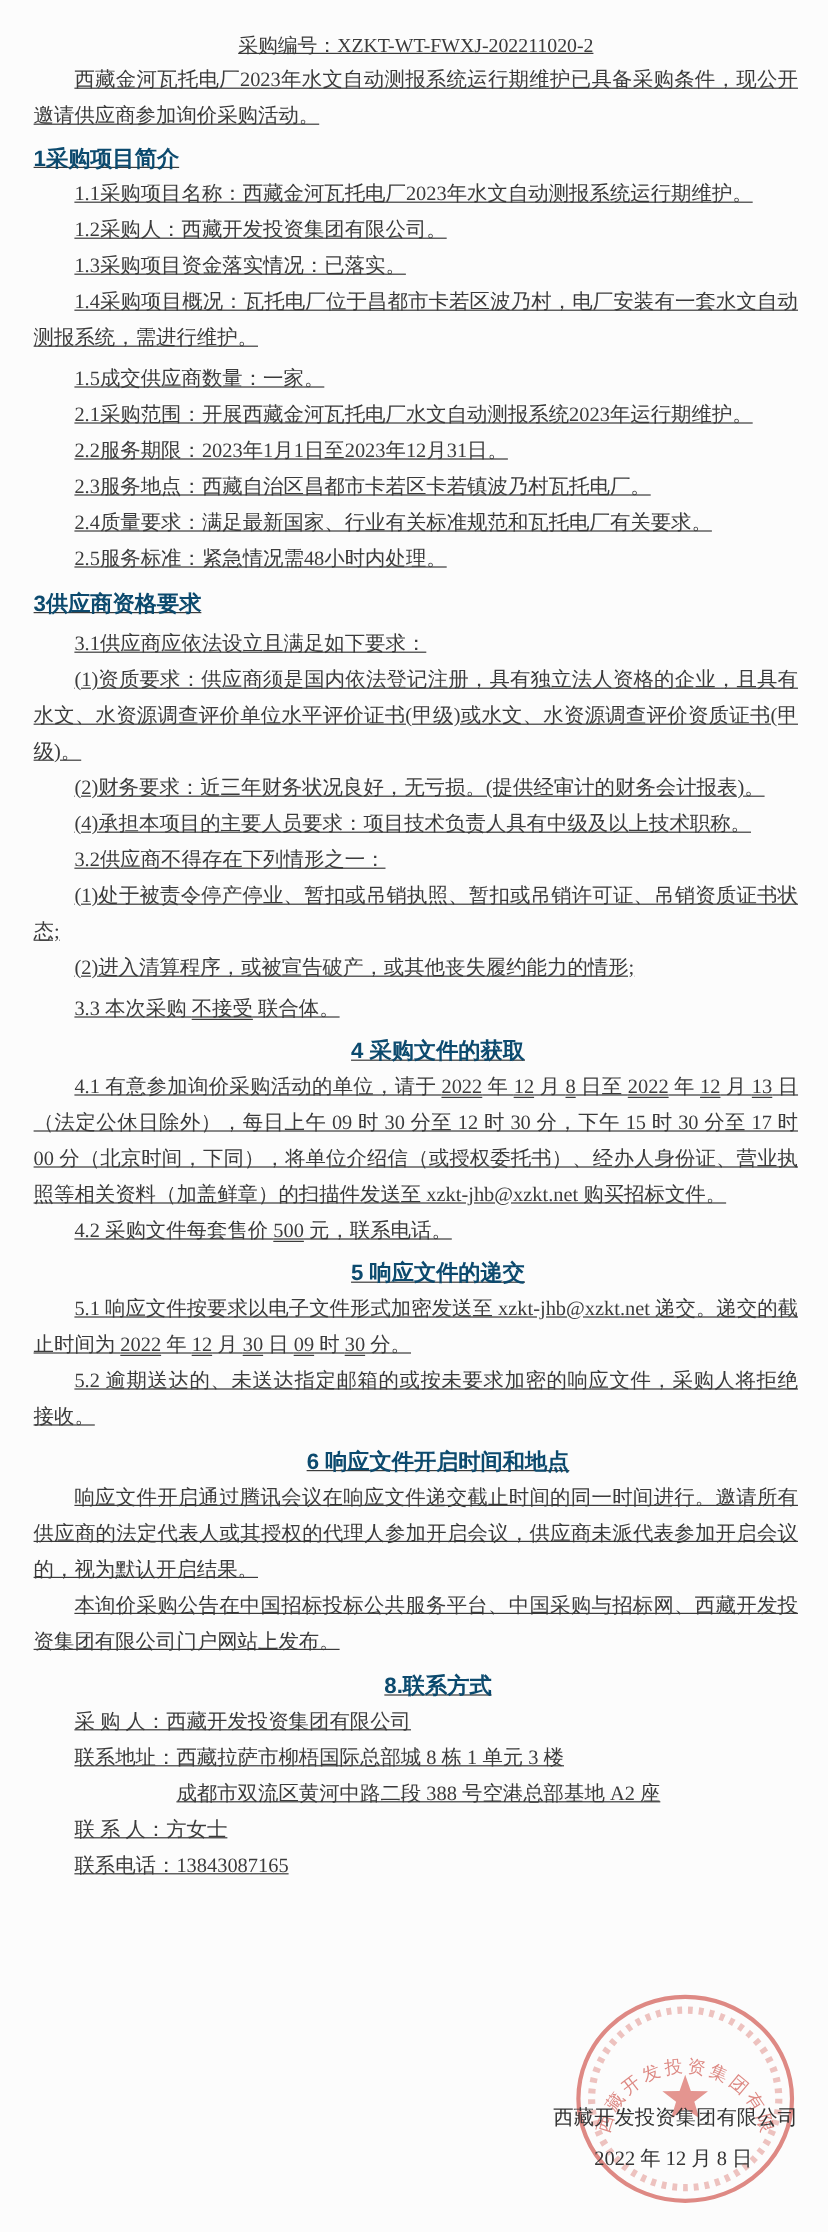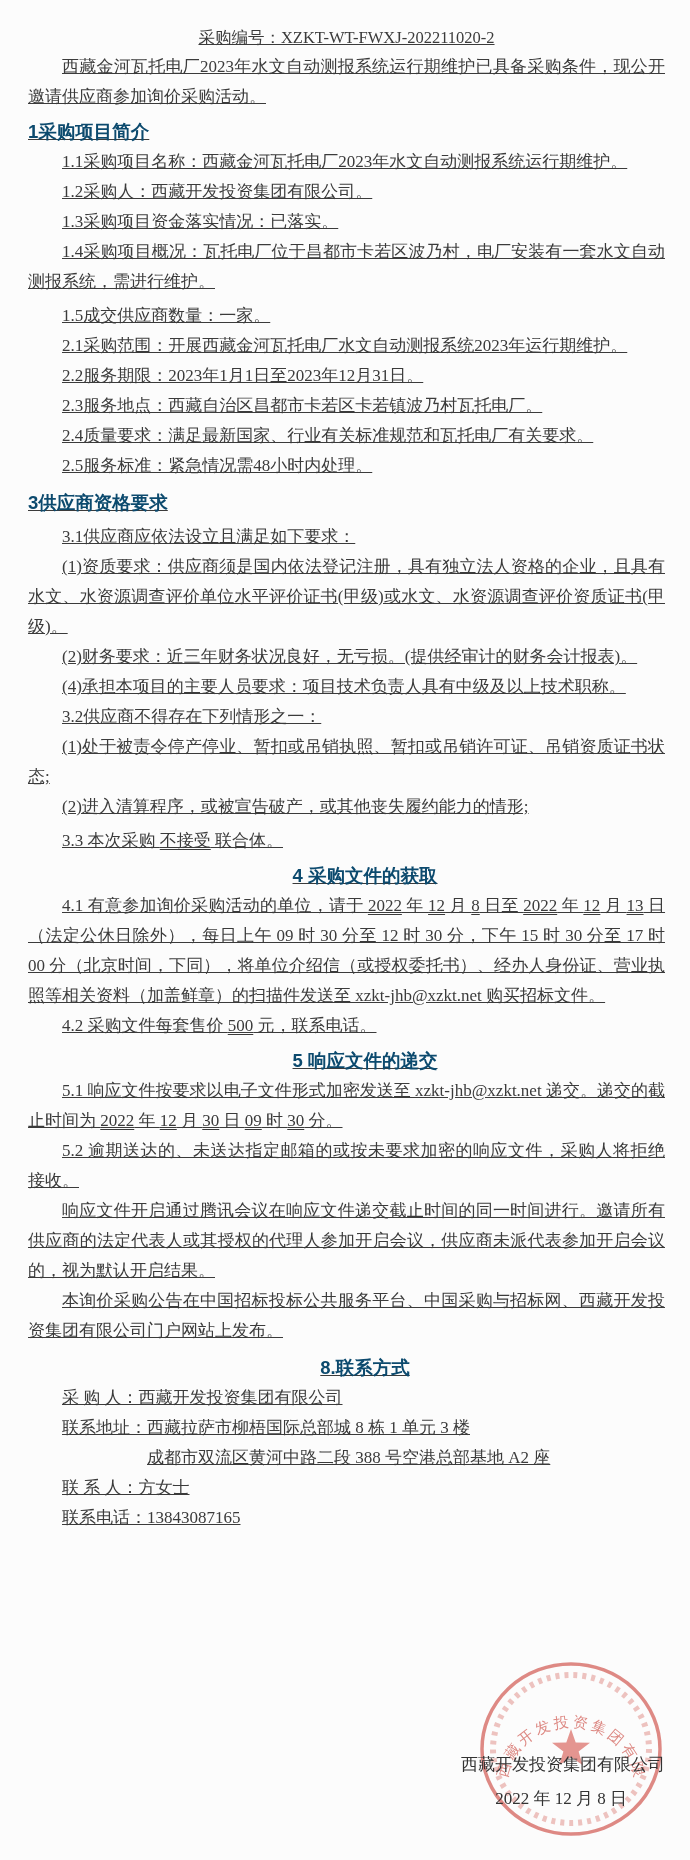--- a/index.html
+++ b/index.html
@@ -96,20 +96,21 @@
   <p class="ind mt4"><span>3.3 本次采购 </span><span class="u">不接受</span><span> 联合体。</span></p>
 
   <p class="h h-ind mt4">4 采购文件的获取</p>
   <p class="ind"><span>4.1 有意参加询价采购活动的单位，请于 </span><span class="u">2022</span><span> 年 </span><span class="u">12</span><span> 月 </span><span class="u">8</span><span> 日至 </span><span class="u">2022</span><span> 年 </span><span class="u">12</span><span> 月 </span><span class="u">13</span><span> 日（法定公休日除外），每日上午 09 时 30 分至 12 时 30 分，下午 15 时 30 分至 17 时 00 分（北京时间，下同），将单位介绍信（或授权委托书）、经办人身份证、营业执照等相关资料（加盖鲜章）的扫描件发送至 xzkt-jhb@xzkt.net 购买招标文件。</span></p>
   <p class="ind"><span>4.2 采购文件每套售价 </span><span class="u">500</span><span> 元，联系电话。</span></p>
 
   <p class="h h-ind mt4">5 响应文件的递交</p>
   <p class="ind"><span>5.1 响应文件按要求以电子文件形式加密发送至 xzkt-jhb@xzkt.net 递交。递交的截止时间为 </span><span class="u">2022</span><span> 年 </span><span class="u">12</span><span> 月 </span><span class="u">30</span><span> 日 </span><span class="u">09</span><span> 时 </span><span class="u">30</span><span> 分。</span></p>
   <p class="ind">5.2 逾期送达的、未送达指定邮箱的或按未要求加密的响应文件，采购人将拒绝接收。</p>
 
+  <p class="h h-ind mt6">6 响应文件开启时间和地点</p>
   <p class="ind">响应文件开启通过腾讯会议在响应文件递交截止时间的同一时间进行。邀请所有供应商的法定代表人或其授权的代理人参加开启会议，供应商未派代表参加开启会议的，视为默认开启结果。</p>
 
   <p class="ind">本询价采购公告在中国招标投标公共服务平台、中国采购与招标网、西藏开发投资集团有限公司门户网站上发布。</p>
 
   <p class="h h-ind mt6">8.联系方式</p>
   <p class="contact">采 购 人：西藏开发投资集团有限公司</p>
   <p class="contact">联系地址：西藏拉萨市柳梧国际总部城 8 栋 1 单元 3 楼</p>
   <p class="contact-cont">成都市双流区黄河中路二段 388 号空港总部基地 A2 座</p>
   <p class="contact">联 系 人：方女士</p>
   <p class="contact">联系电话：13843087165</p>

